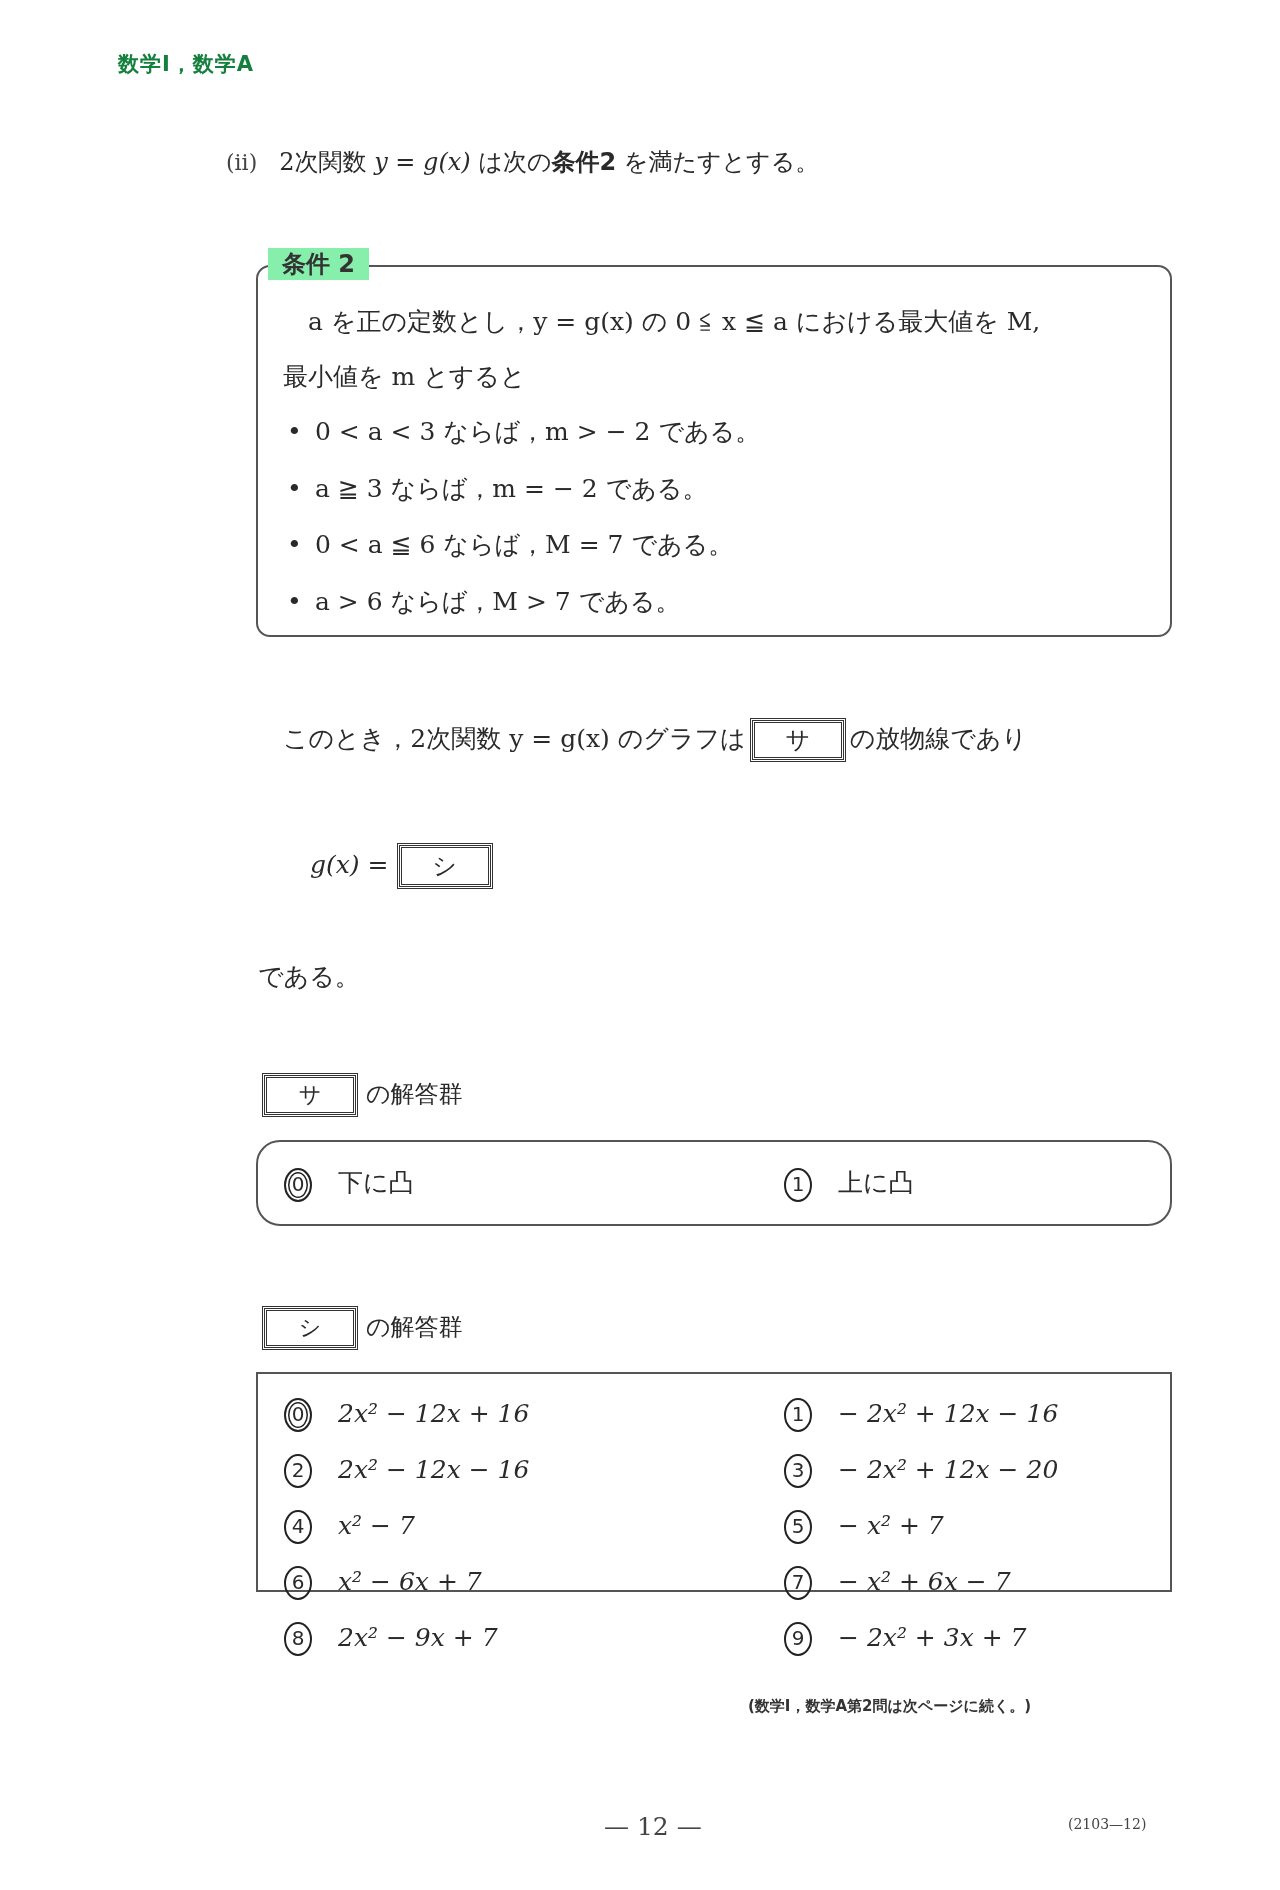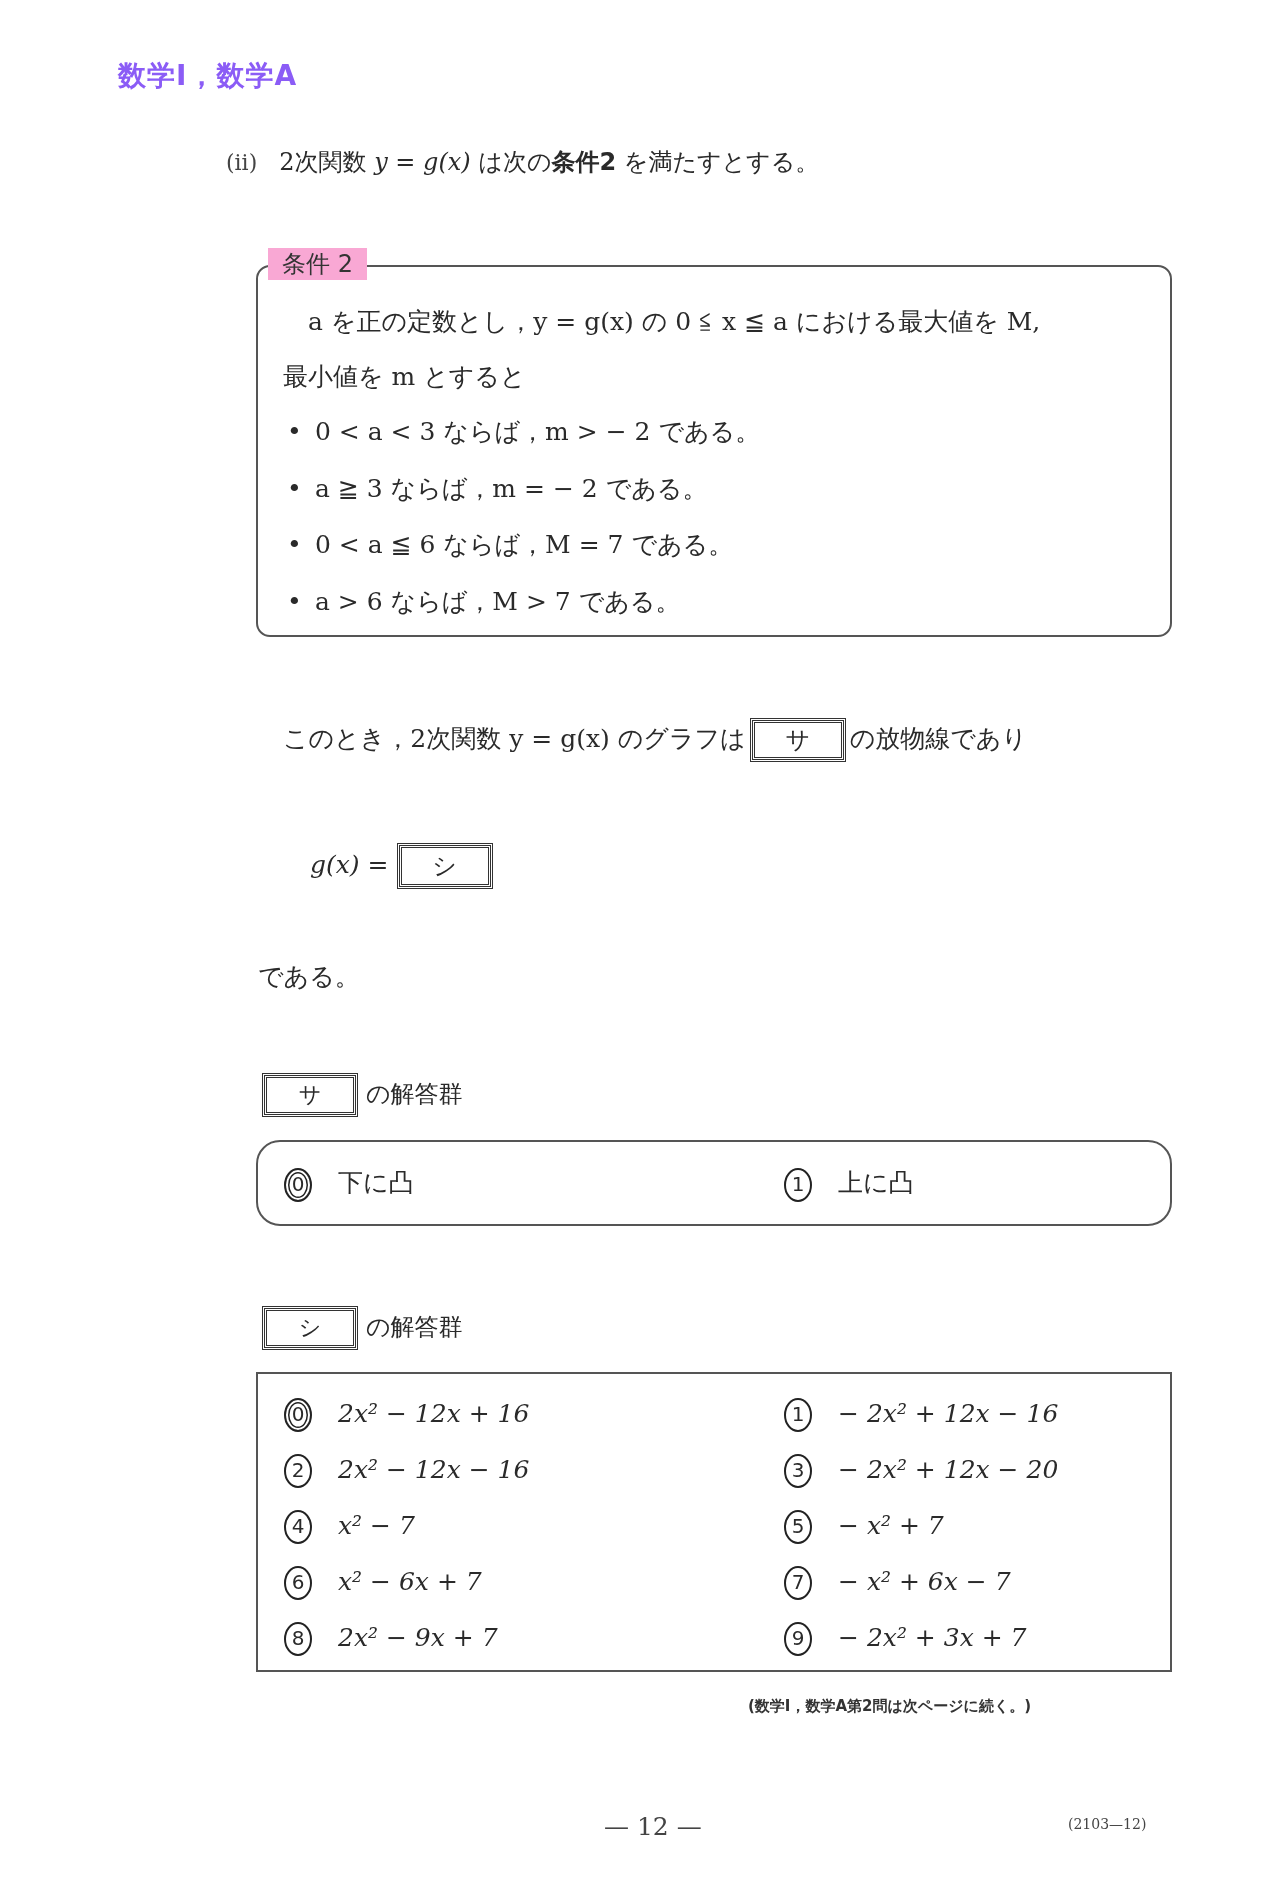--- a/index.html
+++ b/index.html
@@ -2,36 +2,36 @@
 <html><head>
   <meta charset="utf-8">
   <style>
     html, body { margin: 0; padding: 0; }
     body {
       width: 1280px; height: 1890px; background: #ffffff; position: relative;
       font-family: "DejaVu Serif", serif; color: #2a2a2a; overflow: hidden;
     }
     .abs { position: absolute; white-space: nowrap; }
     .header {
-      left: 118px; top: 57px; font-size: 28px; font-weight: bold;
-      font-family: "DejaVu Sans", sans-serif; letter-spacing: 1px; color: #8b5cf6;
+      left: 118px; top: 50px; font-size: 21px; font-weight: bold;
+      font-family: "DejaVu Sans", sans-serif; letter-spacing: 1px; color: #15803d;
     }
     .intro { left: 226px; top: 146px; font-size: 24px; }
     .intro .num { margin-right: 22px; font-size: 22px; color: #444; }
     .bold { font-weight: bold; font-family: "DejaVu Sans", sans-serif; }
     i.v { font-family: "DejaVu Serif", serif; font-style: italic; }
 
     .cond-box {
       position: absolute; left: 256px; top: 265px; width: 916px; height: 372px;
       border: 2px solid #555; border-radius: 14px; box-sizing: border-box;
     }
     .cond-title {
-      position: absolute; left: 268px; top: 248px; background: #f9a8d4;
+      position: absolute; left: 268px; top: 248px; background: #86efac;
       padding: 0 14px 0 14px; font-size: 24px; font-family: "DejaVu Sans", sans-serif;
-      font-weight: normal; color: #333;
+      font-weight: bold; color: #333;
     }
     .cond-line { font-size: 25px; }
     .cond-l1 { left: 308px; top: 305px; }
     .cond-l2 { left: 283px; top: 360px; }
     .bullet { left: 287px; font-size: 25px; }
     .bullet .dot { display: inline-block; width: 28px; }
 
     .frame-box {
       display: inline-block; border: 3px double #333; outline: 1px solid #333;
       outline-offset: 1px; text-align: center; font-family: "DejaVu Sans", sans-serif;
@@ -98,21 +98,21 @@
     <span class="circ double">0</span><span>下に凸</span>
   </div>
   <div class="ans-item" style="left:526px; top:24px;">
     <span class="circ">1</span><span>上に凸</span>
   </div>
 </div>
 
 <div class="abs ans-head" style="top:1308px">
   <span class="frame-box">シ</span><span>の解答群</span>
 </div>
-<div class="ans-box" style="top:1372px; height:300px;">
+<div class="ans-box" style="top:1372px; height:220px;">
   <div class="ans-item" style="left:26px; top:24px;">
     <span class="circ double">0</span><i class="v">2x² − 12x + 16</i>
   </div>
   <div class="ans-item" style="left:526px; top:24px;">
     <span class="circ">1</span><i class="v">− 2x² + 12x − 16</i>
   </div>
   <div class="ans-item" style="left:26px; top:80px;">
     <span class="circ">2</span><i class="v">2x² − 12x − 16</i>
   </div>
   <div class="ans-item" style="left:526px; top:80px;">

